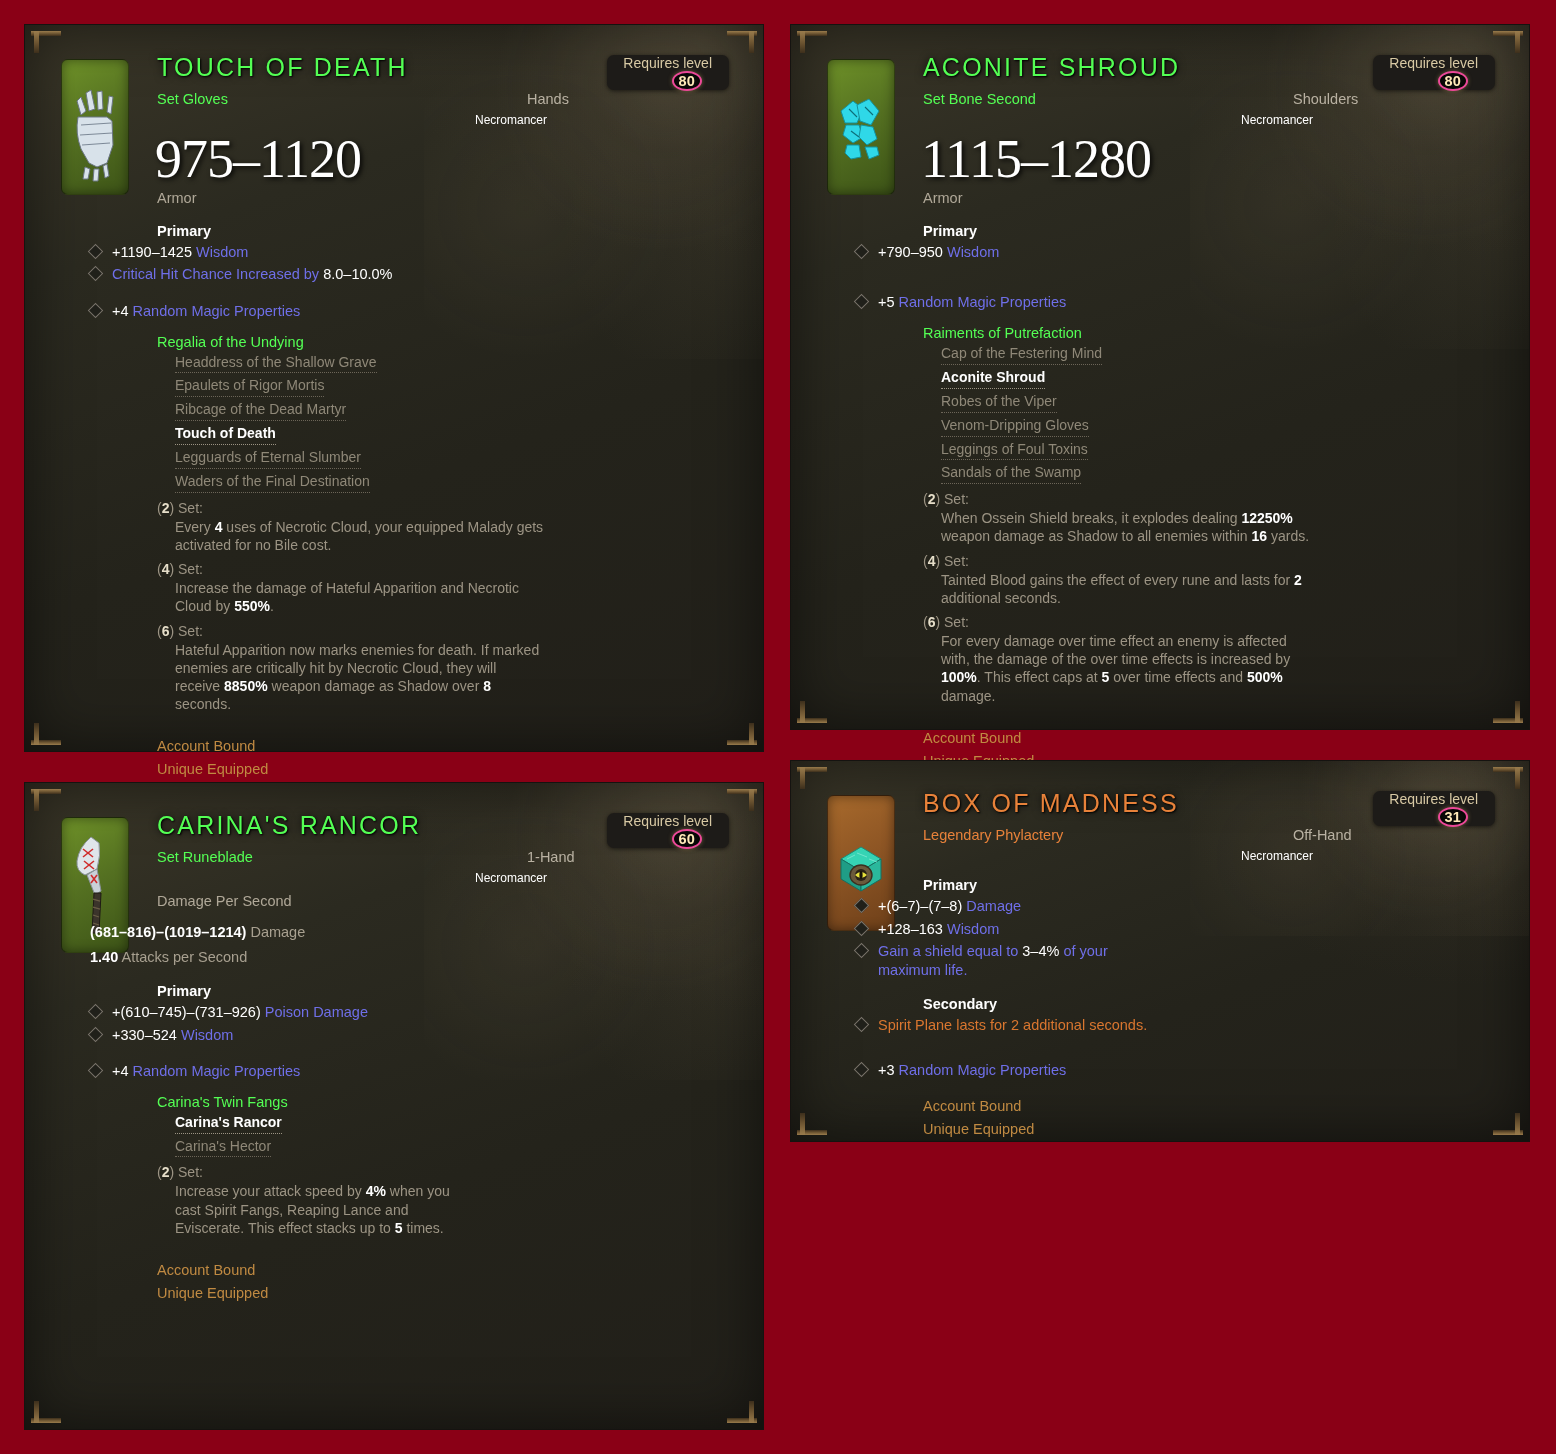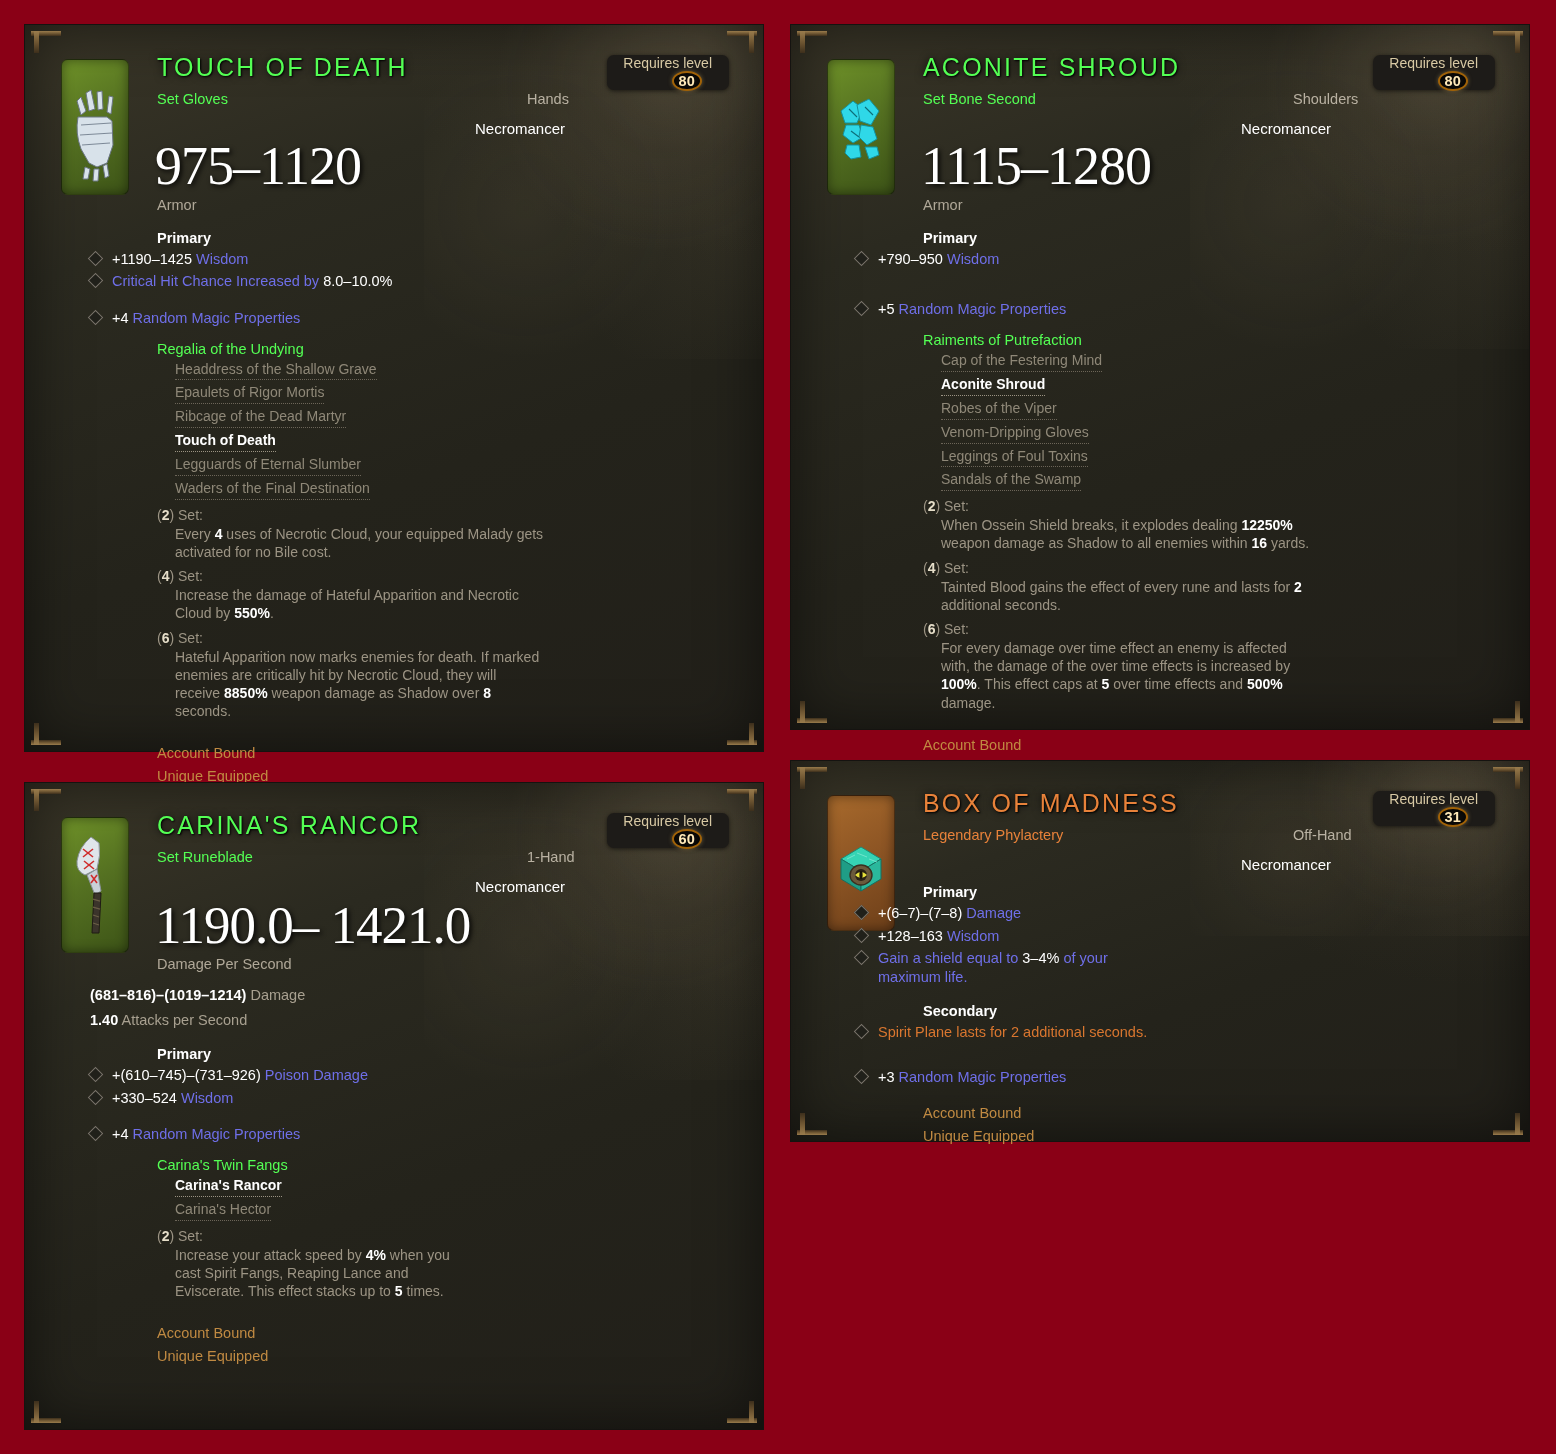--- a/index.html
+++ b/index.html
@@ -103,22 +103,22 @@
   }
   .subline .kind { position: absolute; left: 0; top: 0; }
   .subline .kind.set { color: #54ff54; }
   .subline .kind.legendary { color: #e8823a; }
   .subline .slot {
     position: absolute; left: 370px; top: 0;
     color: #b9b1a2;
   }
   .cls {
     margin-left: 132px;
-    margin-top: 11px;
-    font-size: 15px;
+    margin-top: 4px;
+    font-size: 12px;
     color: #ffffff;
     position: relative; height: 18px; text-decoration: underline;
   }
   .cls span { position: absolute; left: 318px; top: 0; }
 
   .bigval {
     margin-left: 130px;
     margin-top: 2px;
     font-family: "Liberation Serif", serif;
     font-size: 54px;
@@ -146,21 +146,21 @@
     display: flex; align-items: center;
     padding: 0 7px 0 16px;
     box-shadow: 0 1px 4px rgba(0,0,0,0.6);
     z-index: 4;
     flex-direction: column;
   }
   .req .lbl { font-size: 14px; color: #d8c9a4; margin-right: 10px; }
   .req .orb {
     width: 30px; height: 30px; border-radius: 50%;
     background: #0d0c0a;
-    border: 2px solid #a16207;
+    border: 2px solid #ec4899;
     box-shadow: 0 0 4px rgba(190,160,95,0.5), inset 0 0 5px rgba(0,0,0,0.9);
     display: flex; align-items: center; justify-content: center;
     font-size: 14.5px; font-weight: bold; color: #ffe9b8; margin-left: 28px;
   }
 
   
   .body { padding: 0 0 20px 0; }
   .sec-head {
     margin-left: 132px; margin-top: 17px;
     font-size: 14.5px; font-weight: bold; color: #ffffff;
@@ -462,21 +462,20 @@
       </div>
 
       <div class="title set">CARINA'S RANCOR</div>
       <div class="subline">
         <span class="kind set">Set Runeblade</span>
         <span class="slot">1-Hand</span>
       </div>
       <div class="cls">
         <span>Necromancer</span>
       </div>
-      <div class="bigval two-line">1190.0– 1421.0</div>
       <div class="bigval-label">Damage Per Second</div>
     </div>
 
     <div class="body">
       <div class="affix" style="padding-left:0; margin-top:14px; color:#a8a090;">
         <b class="w">(681–816)–(1019–1214)</b>
         <span>Damage</span>
       </div>
       <div class="affix" style="padding-left:0; margin-top:6px; color:#a8a090;">
         <b class="w">1.40</b>

